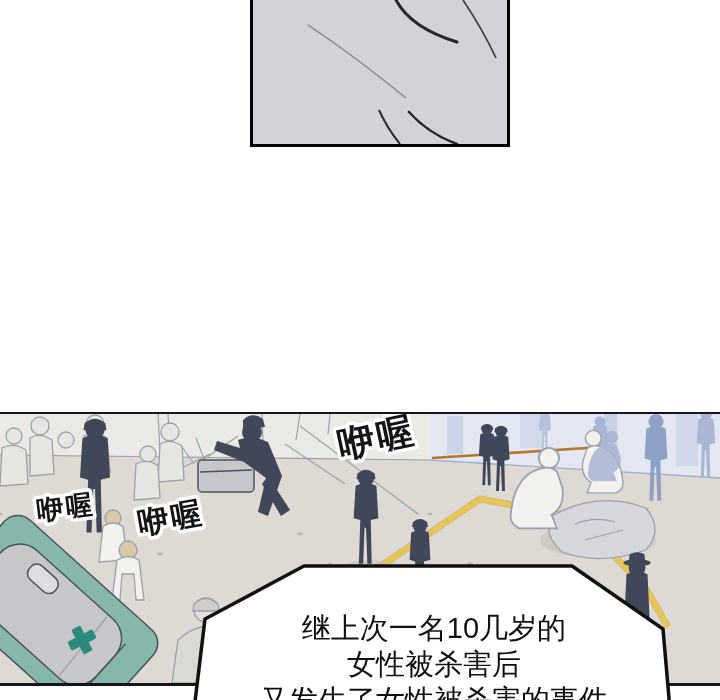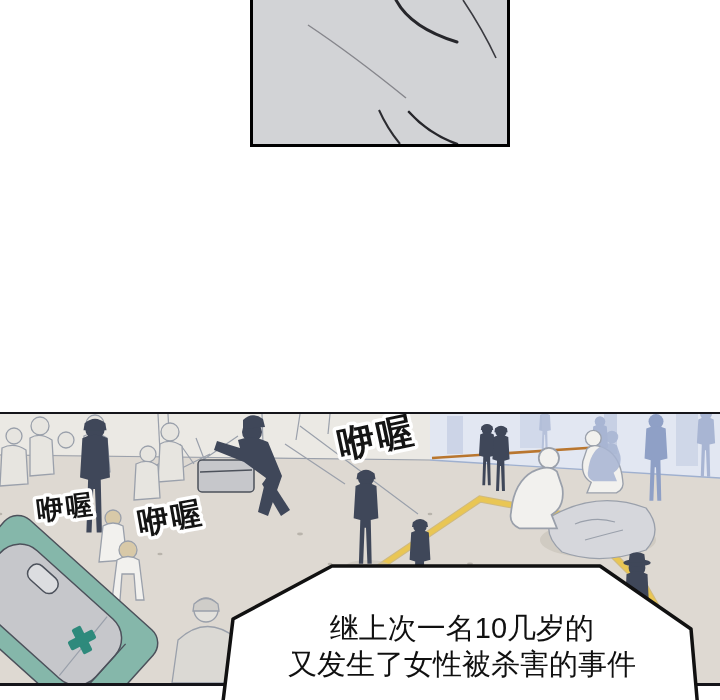--- a/index.html
+++ b/index.html
@@ -42,21 +42,21 @@
   .tape-under{fill:none;stroke:#c2a13f;stroke-width:7px;opacity:.55}
   .tape-line{fill:none;stroke:var(--tape);stroke-width:5px}
   .shadow{fill:#c4bfb5;opacity:.55}
   .sfx{
     font-family:"DejaVu Sans","Liberation Sans",sans-serif;
     font-weight:bold;fill:#141414;stroke:#ffffff;stroke-width:7px;
     paint-order:stroke;stroke-linejoin:round;letter-spacing:2px;
   }
 
   
-  .bubble{position:absolute;left:212px;top:558px;width:500px;height:142px;z-index:6;}
+  .bubble{position:absolute;left:184px;top:558px;width:500px;height:142px;z-index:6;}
   .bubble svg{display:block;width:500px;height:142px;}
   .bubble-text{
     position:absolute;left:30px;top:52px;width:440px;
     text-align:center;font-size:29px;line-height:36px;color:#101010;
     font-family:"Liberation Sans","DejaVu Sans",sans-serif;
   }
 </style>
 </head>
 <body>
 
@@ -216,17 +216,18 @@
       <text class="sfx" font-size="31" transform="translate(140,120) rotate(-10)">咿喔</text>
     </svg>
   </section>
 
   <div class="bubble">
     <svg viewBox="0 0 500 142">
       <polygon points="120,8 388,8 479,71 486,152 10,152 21,61" fill="#ffffff" stroke="#111111" stroke-width="3.5" stroke-linejoin="round"></polygon>
     </svg>
     <div class="bubble-text">
       <div>继上次一名10几岁的</div>
+      <div>女性被杀害后</div>
       <div>又发生了女性被杀害的事件</div>
     </div>
   </div>
 
 </div>
 
 </body></html>

